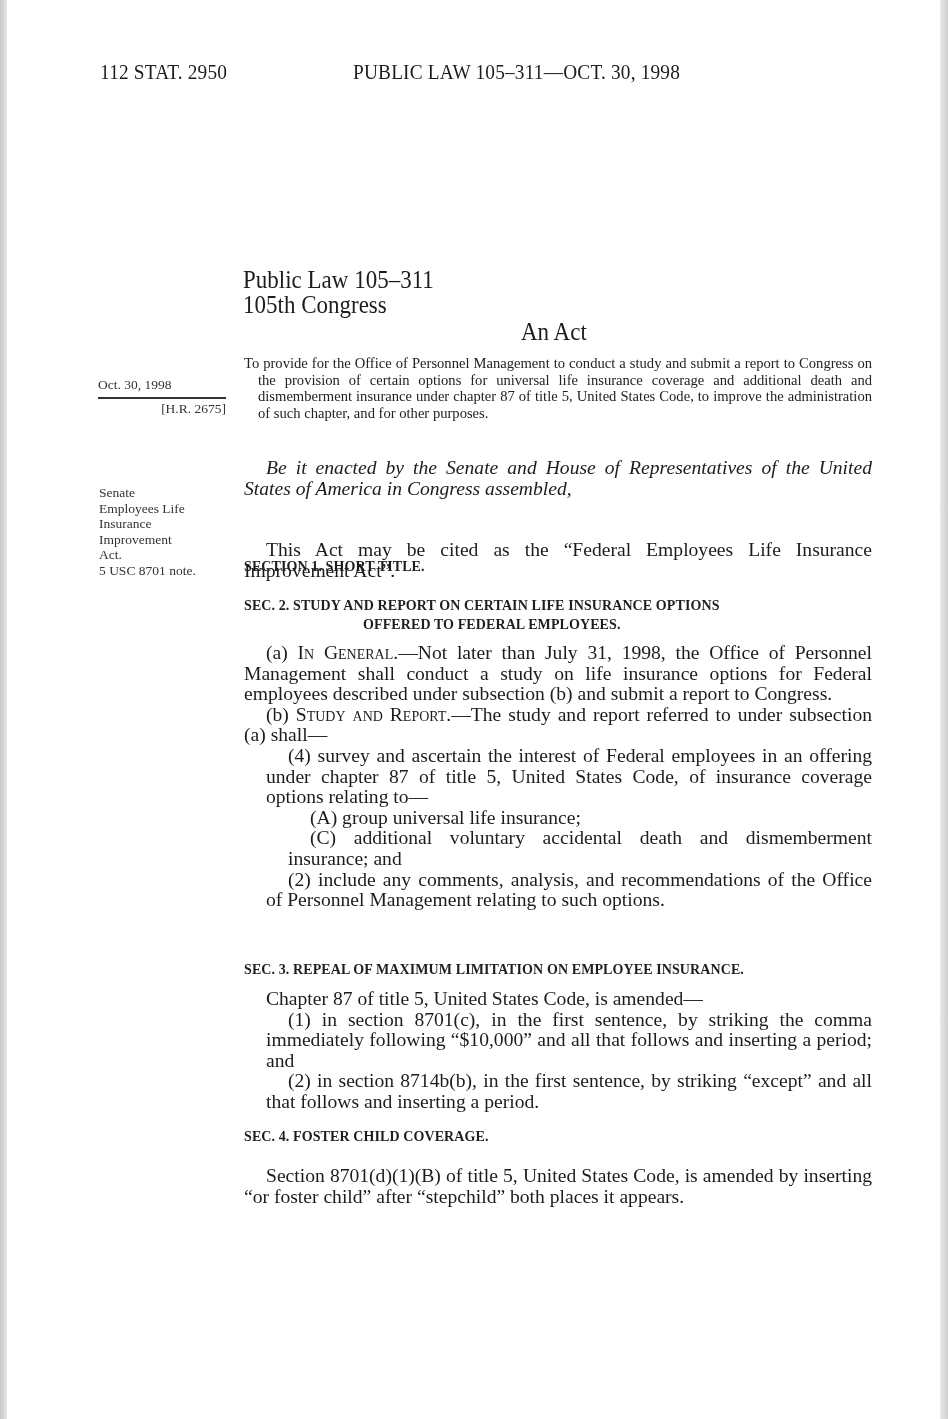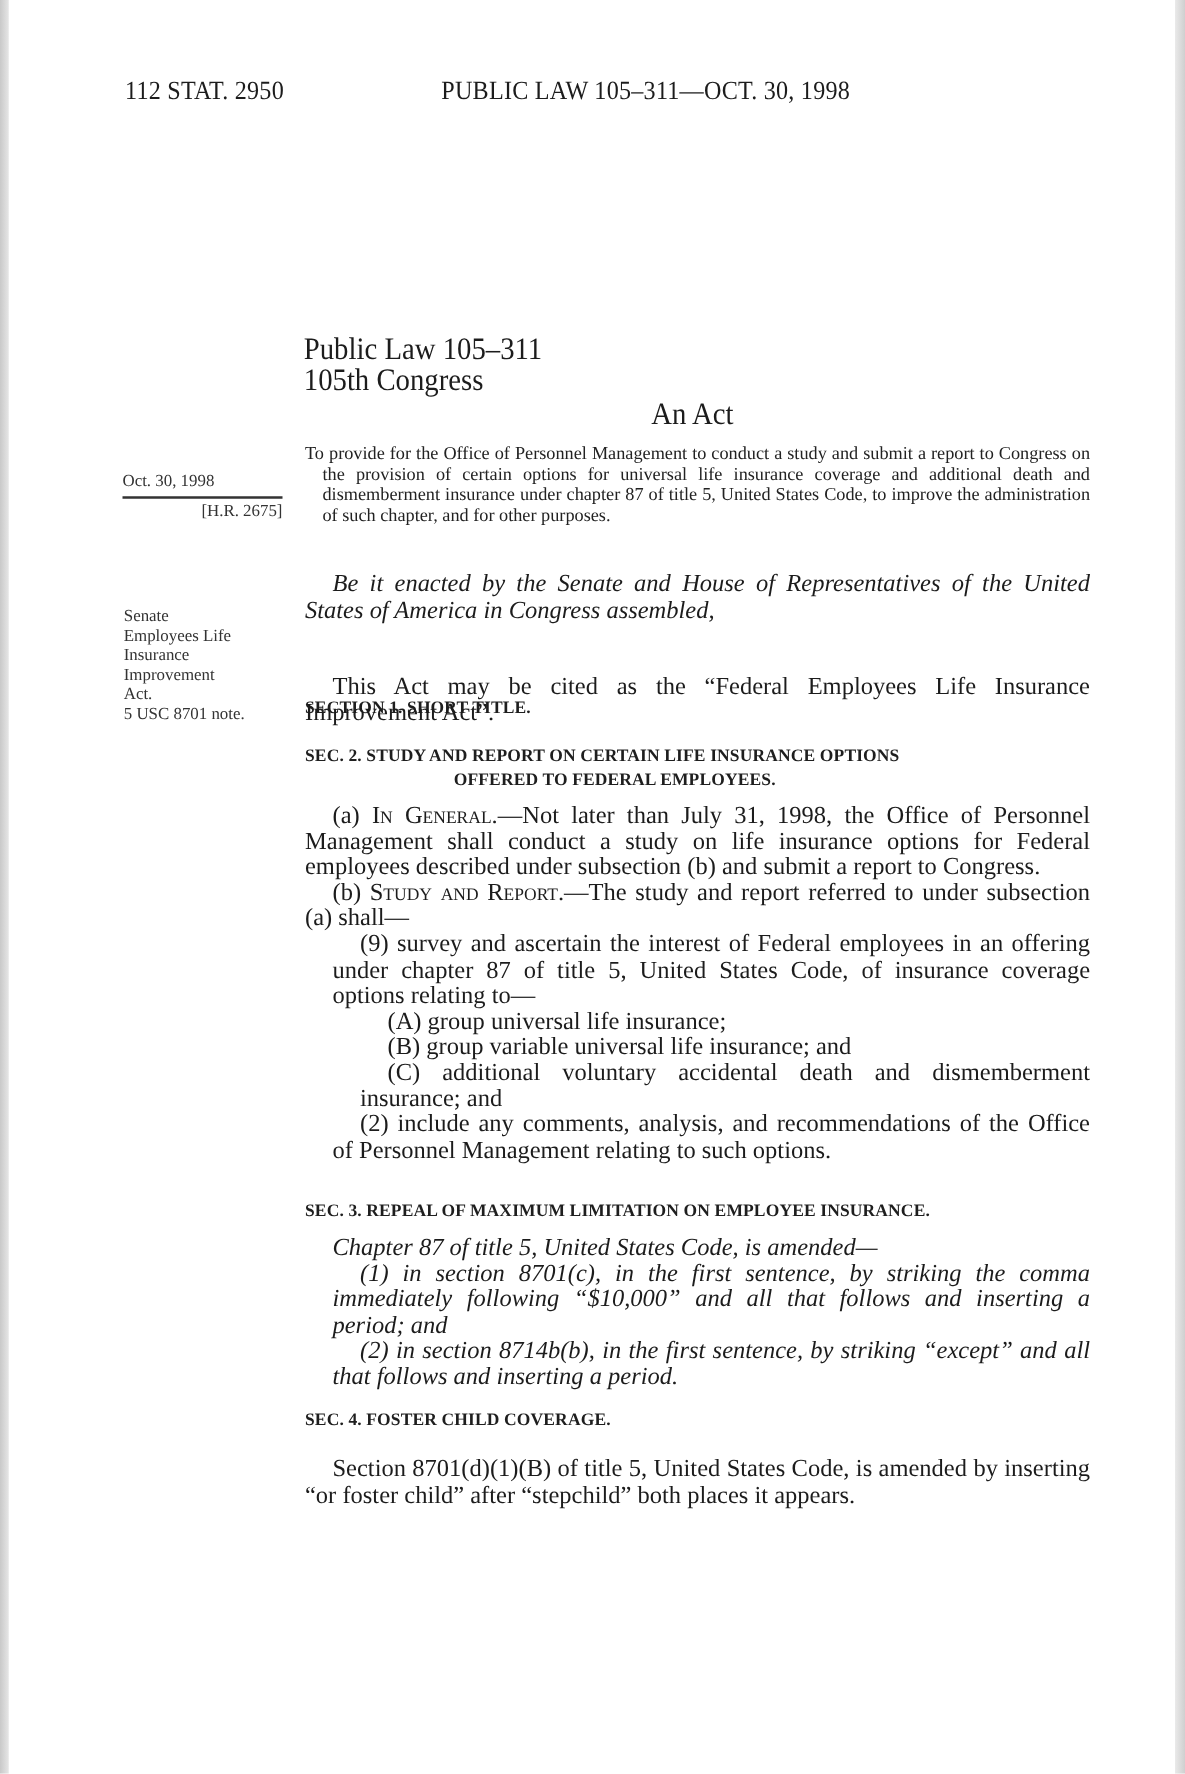--- a/index.html
+++ b/index.html
@@ -70,29 +70,28 @@
 <div class="sechead" style="left:244px; top:515px;margin-top:44px;">SECTION 1. SHORT TITLE.</div>
 <div class="body-block" style="top:540px;">
   <p class="ind1">This Act may be cited as the “Federal Employees Life Insurance Improvement Act”.</p>
 </div>
 
 <div class="sechead" style="left:244px; top:598px;">SEC. 2. STUDY AND REPORT ON CERTAIN LIFE INSURANCE OPTIONS</div>
 <div class="sechead" style="left:363px; top:617px;">OFFERED TO FEDERAL EMPLOYEES.</div>
 <div class="body-block" style="top:643px;font-family:Liberation Serif, serif;">
   <p class="ind1"><span>(a) </span><span class="sc">In General</span><span>.—Not later than July 31, 1998, the Office of Personnel Management shall conduct a study on life insurance options for Federal employees described under subsection (b) and submit a report to Congress.</span></p>
   <p class="ind1"><span>(b) </span><span class="sc">Study and Report</span><span>.—The study and report referred to under subsection (a) shall—</span></p>
-  <p class="ind2">(9) survey and ascertain the interest of Federal employees in an offering under chapter 87 of title 5, United States Code, of insurance coverage options relating to—</p>
+  <p class="ind2">(4) survey and ascertain the interest of Federal employees in an offering under chapter 87 of title 5, United States Code, of insurance coverage options relating to—</p>
   <p class="ind4">(A) group universal life insurance;</p>
-  <p class="ind4">(B) group variable universal life insurance; and</p>
   <p class="ind5">(C) additional voluntary accidental death and dismemberment insurance; and</p>
   <p class="ind2">(2) include any comments, analysis, and recommendations of the Office of Personnel Management relating to such options.</p>
 </div>
 
 <div class="sechead" style="left:244px; top:962px;">SEC. 3. REPEAL OF MAXIMUM LIMITATION ON EMPLOYEE INSURANCE.</div>
-<div class="body-block" style="top:989px;font-style:italic;">
+<div class="body-block" style="top:989px;">
   <p class="ind3">Chapter 87 of title 5, United States Code, is amended—</p>
   <p class="ind2">(1) in section 8701(c), in the first sentence, by striking the comma immediately following “$10,000” and all that follows and inserting a period; and</p>
   <p class="ind2">(2) in section 8714b(b), in the first sentence, by striking “except” and all that follows and inserting a period.</p>
 </div>
 
 <div class="sechead" style="left:244px; top:1129px;">SEC. 4. FOSTER CHILD COVERAGE.</div>
 <div class="body-block" style="top:1166px;">
   <p class="ind1">Section 8701(d)(1)(B) of title 5, United States Code, is amended by inserting “or foster child” after “stepchild” both places it appears.</p>
 </div>
 

